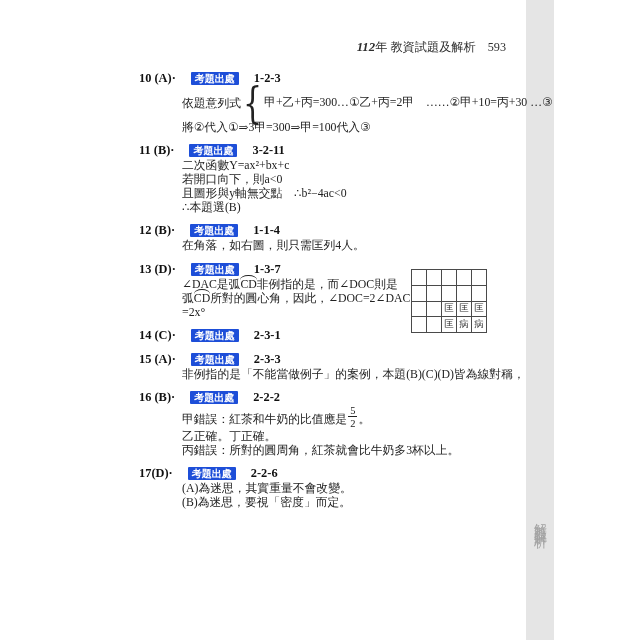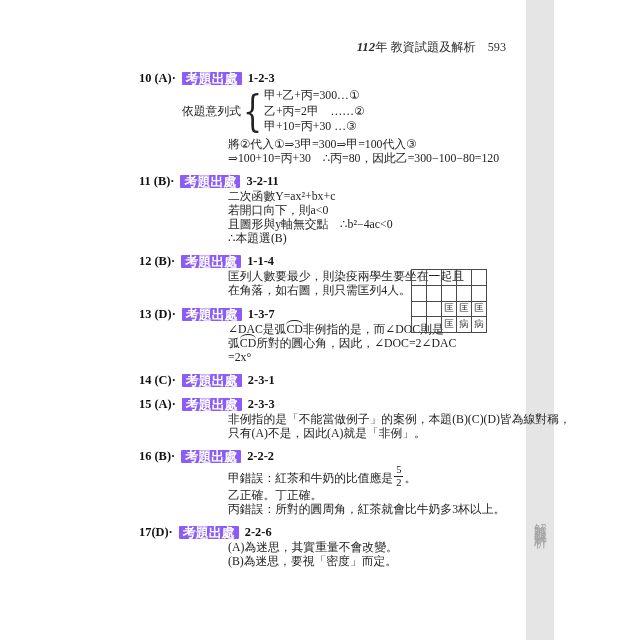--- a/index.html
+++ b/index.html
@@ -25,45 +25,45 @@
     position:absolute; top:39px; left:0; width:506px; text-align:right;
     font-size:12.2px; color:#2e2e2e; white-space:nowrap;
   }
   .header .year { font-weight:bold; font-size:12.8px;font-style:italic; }
   .header .pageno { margin-left:12px; }
 
   
   .content { position:absolute; left:139px; top:71px; width:392px; }
   .item { margin-bottom:9px; }
   .head {
-    display:flex; align-items:center; gap:6px;
+    display:flex; align-items:center; gap:15px;
     font-weight:bold; font-size:12.4px; height:15px; color:#111;
     white-space:nowrap;
   }
   .badge {
-    background:#8b5cf6; color:#ffffff;
-    font-size:13px; line-height:13px; padding:0 4px;
+    background:#1d4ed8; color:#ffffff;
+    font-size:10px; line-height:13px; padding:0 4px;
     font-weight:bold; border-radius:1px;
   }
   .body {
     padding-left:43px; font-size:11.8px; line-height:14.1px; color:#222;
   }
-  .line { white-space:nowrap;margin-left:46px; }
+  .line { white-space:nowrap; }
   .tall { line-height:18px; }
 
   
   .eqrow { display:flex; align-items:center; margin:2px 0 2px; }
   .eqlabel { white-space:nowrap; }
   .brace {
     display:inline-block; font-family:"DejaVu Serif",serif;
     font-size:30px; line-height:30px; transform:scaleY(1.45);
     margin:0 2px; color:#222; font-weight:normal;
   }
   .brace::before { content:"{"; }
-  .eqs { display:flex; flex-direction:column; }
+  .eqs { display:flex; }
   .eline { line-height:15.6px; white-space:nowrap; }
 
   
   .seatgrid {
     position:absolute; left:411px; top:269px;
     border-collapse:collapse; border:1.5px solid #3a3a3a;
     font-family:"Liberation Serif","DejaVu Serif",serif;
   }
   .seatgrid td {
     width:14px; height:14.8px; padding:0;
@@ -110,21 +110,20 @@
       <div class="eqrow">
         <span class="eqlabel">依題意列式</span>
         <span class="brace"></span>
         <div class="eqs">
           <div class="eline">甲+乙+丙=300…①</div>
           <div class="eline">乙+丙=2甲　……②</div>
           <div class="eline">甲+10=丙+30 …③</div>
         </div>
       </div>
       <div class="line">將②代入①⇒3甲=300⇒甲=100代入③</div>
-      <div class="line">⇒100+10=丙+30　∴丙=80，因此乙=300−100−80=120</div>
     </div>
   </section>
 
   <section class="item">
     <div class="head">
       <span>11 (B)·</span>
       <span class="badge">考題出處</span>
       <span>3-2-11</span>
     </div>
     <div class="body">
@@ -135,21 +134,20 @@
     </div>
   </section>
 
   <section class="item">
     <div class="head">
       <span>12 (B)·</span>
       <span class="badge">考題出處</span>
       <span>1-1-4</span>
     </div>
     <div class="body">
-      <div class="line">匡列人數要最少，則染疫兩學生要坐在一起且</div>
       <div class="line">在角落，如右圖，則只需匡列4人。</div>
     </div>
   </section>
 
   <section class="item">
     <div class="head">
       <span>13 (D)·</span>
       <span class="badge">考題出處</span>
       <span>1-3-7</span>
     </div>
@@ -173,21 +171,20 @@
   </section>
 
   <section class="item">
     <div class="head">
       <span>15 (A)·</span>
       <span class="badge">考題出處</span>
       <span>2-3-3</span>
     </div>
     <div class="body">
       <div class="line">非例指的是「不能當做例子」的案例，本題(B)(C)(D)皆為線對稱，</div>
-      <div class="line">只有(A)不是，因此(A)就是「非例」。</div>
     </div>
   </section>
 
   <section class="item">
     <div class="head">
       <span>16 (B)·</span>
       <span class="badge">考題出處</span>
       <span>2-2-2</span>
     </div>
     <div class="body">

